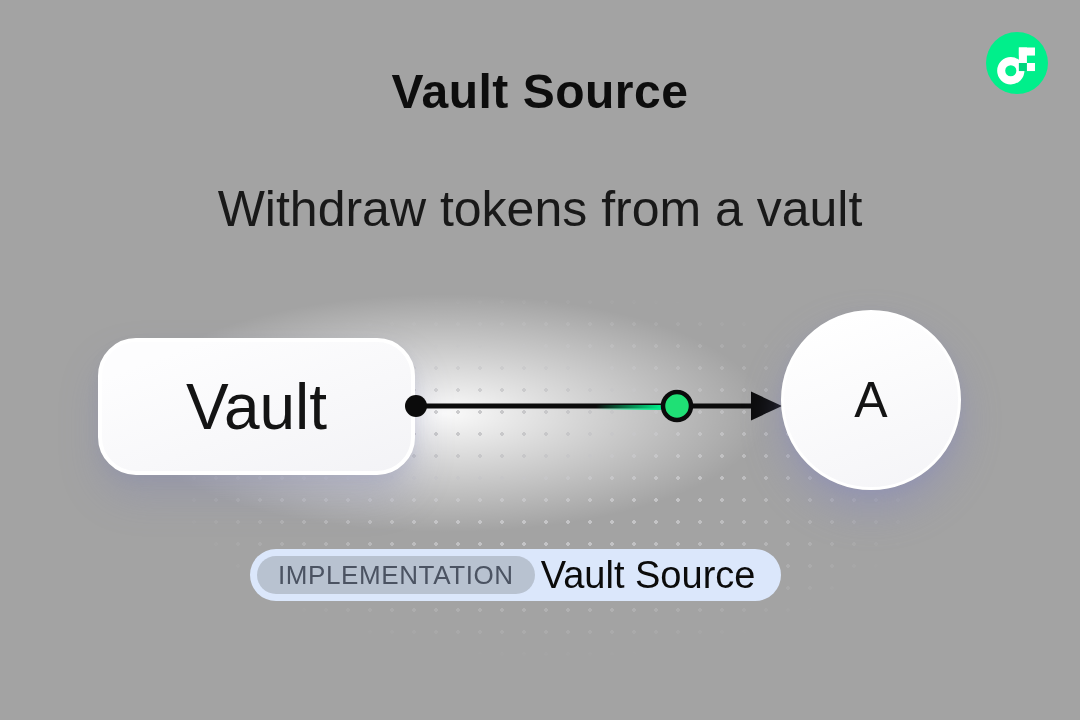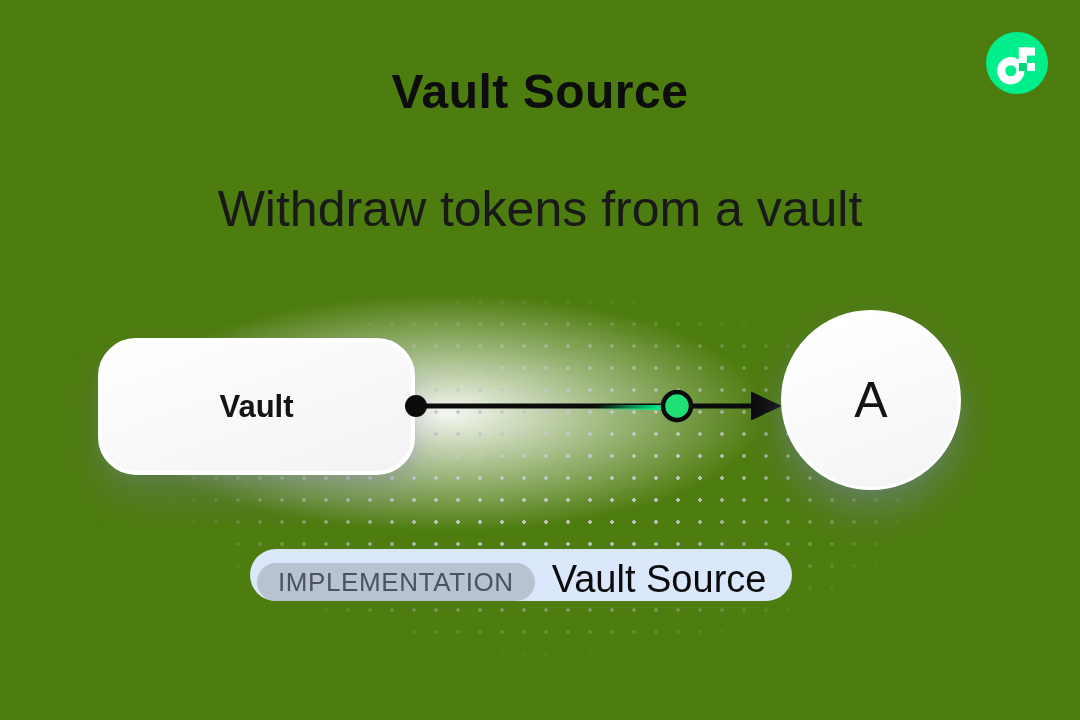--- a/index.html
+++ b/index.html
@@ -3,21 +3,21 @@
 <meta charset="utf-8">
 <style>
   html, body { margin: 0; padding: 0; }
   body { background: #e9e9ea; }
 
   .stage {
     position: relative;
     width: 1080px;
     height: 720px;
     overflow: hidden;
-    background: #4d7c0f;
+    background: #a3a3a3;
     font-family: "Liberation Sans", sans-serif;
   }
 
   
   .glow {
     position: absolute;
     left: 40px; top: 250px;
     width: 920px; height: 340px;
     background: radial-gradient(ellipse 50% 50% at 44% 48%,
                 rgba(255,255,255,0.95) 0%, rgba(255,255,255,0) 70%);
@@ -75,23 +75,22 @@
     border: 4px solid #ffffff;
     border-radius: 38px;
     background: linear-gradient(160deg, #fdfdfe 15%, #f3f3f6 100%);
     box-shadow: 0 22px 38px rgba(125,128,180,0.28),
                 0 6px 12px rgba(125,128,180,0.12);
     display: flex;
     align-items: center;
     justify-content: center;
   }
   .vault-box .node-label {
-    font-size: 31px;
+    font-size: 64px;
     color: #141414;
-    font-weight: bold;
   }
 
   .arrow-svg {
     position: absolute;
     left: 400px; top: 378px;
     width: 390px; height: 56px;
   }
 
   .node-a {
     position: absolute;
@@ -111,22 +110,22 @@
     font-size: 50px;
     color: #141414;
   }
 
   .badge {
     position: absolute;
     left: 250px; top: 549px;
     height: 52px;
     box-sizing: border-box;
     display: inline-flex;
-    align-items: flex-end;
-    gap: 17px;
+    align-items: center;
+    gap: 6px;
     padding: 0 26px 0 7px;
     border-radius: 26px;
     background: #dbe7fb;
   }
   .badge .tag {
     display: inline-flex;
     align-items: center;
     height: 38px;
     padding: 0 21px;
     border-radius: 19px;

